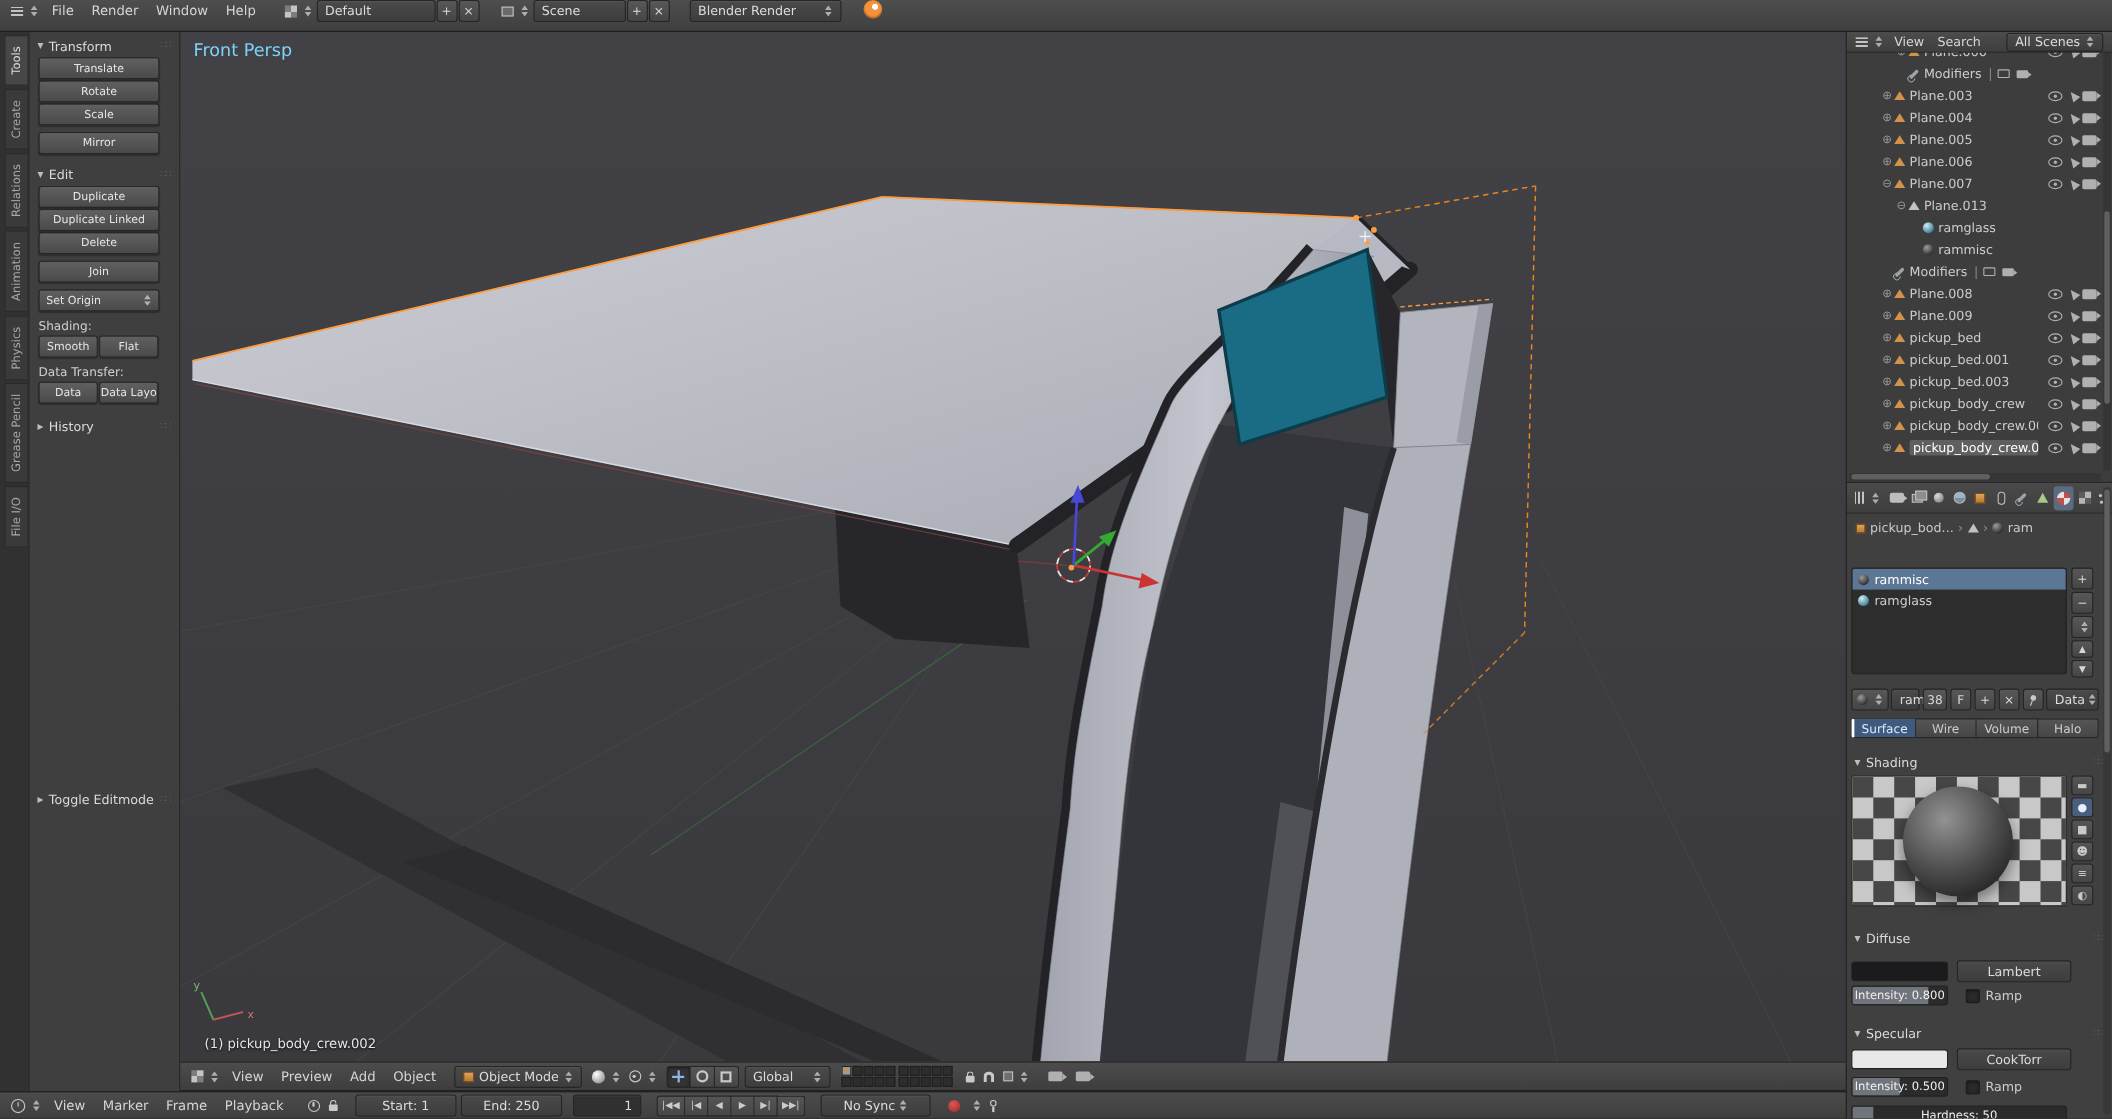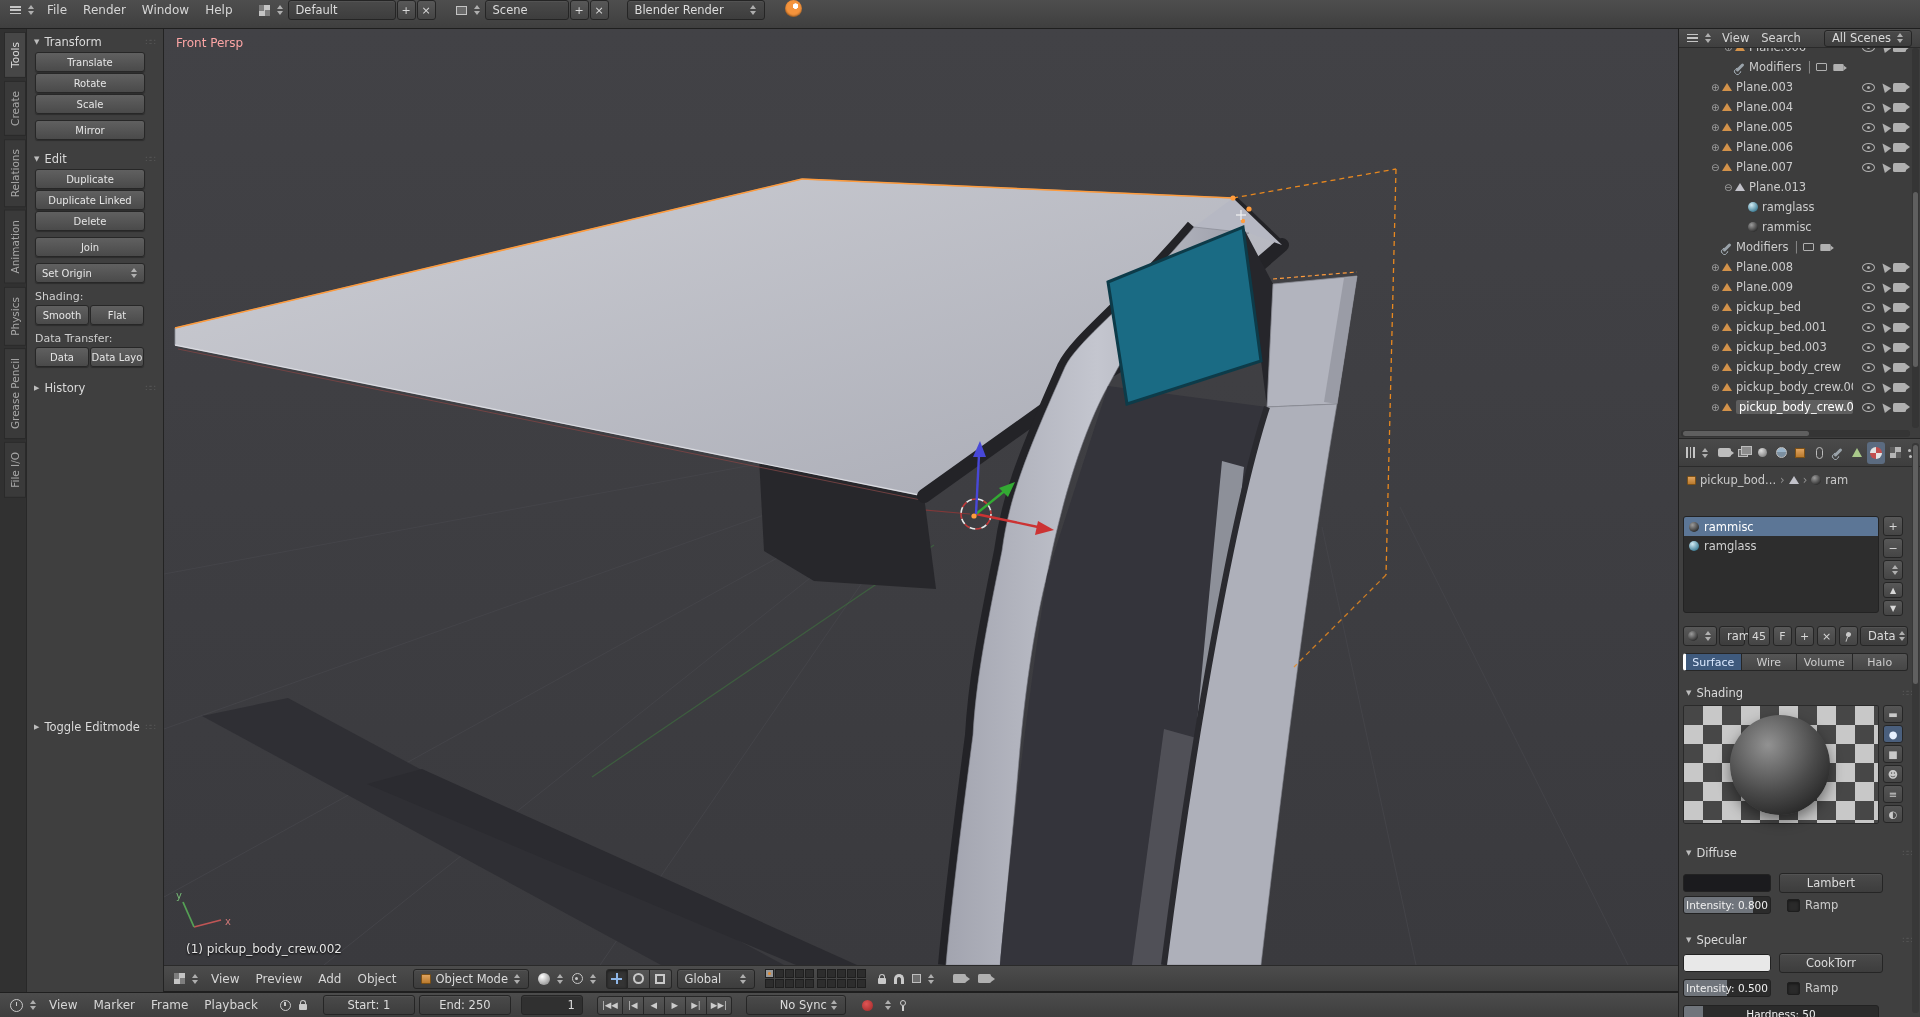--- a/index.html
+++ b/index.html
@@ -33,21 +33,21 @@
   .grip{margin-left:auto;color:#5a5a5a;font-size:9px;letter-spacing:-1px}
   .bstack{display:flex;flex-direction:column;gap:1px;padding-left:8px}
   .brow{display:flex;gap:1px;padding-left:8px}
   .sbtn{height:20px;width:110px;display:flex;align-items:center;justify-content:center;background:linear-gradient(#606060,#4a4a4a);border:1px solid #272727;border-radius:3px;color:#e6e6e6;font-size:10px;box-shadow:0 1px 1px rgba(0,0,0,.3);white-space:nowrap;overflow:hidden}
   .sbtn.half{width:54px}
   .sbtn.ddl{justify-content:space-between;padding:0 6px;margin-left:8px}
   .slabel{padding:7px 0 2px 8px;font-size:11px;color:#cfcfcf}
 
   #viewport{position:absolute;left:164px;top:29px;width:1514px;height:936px;overflow:hidden;background:#3c3c40}
   #vpsvg{position:absolute;left:0;top:0;width:100%;height:100%}
-  .vp-view-label{position:absolute;left:12px;top:7px;font-size:12px;color:#fca5a5}
+  .vp-view-label{position:absolute;left:12px;top:7px;font-size:16px;color:#7dd3fc}
   .vp-obj-label{position:absolute;left:22px;bottom:9px;font-size:12px;color:#e6e6e6;text-shadow:0 1px 2px #000}
 
   #vhdr{position:absolute;left:164px;top:965px;width:1514px;height:27px;display:flex;align-items:center;padding:0 6px;background:linear-gradient(#4c4c4c,#3e3e3e);border-top:1px solid #2a2a2a;border-bottom:1px solid #1f1f1f}
   .tgl-grp{display:inline-flex}
   .tglb{width:22px;height:20px;display:flex;align-items:center;justify-content:center;background:linear-gradient(#565656,#464646);border:1px solid #262626;border-left:none}
   .tglb:first-child{border-left:1px solid #262626;border-radius:3px 0 0 3px}
   .tglb:last-child{border-radius:0 3px 3px 0}
   .tglb.on{background:#343434;box-shadow:inset 0 1px 3px rgba(0,0,0,.5)}
   .lgrid{display:grid;grid-template-columns:repeat(5,9px);grid-auto-rows:9px;gap:1px}
   .lcell{background:#2d2d2d;border:1px solid #1f1f1f}
@@ -465,21 +465,21 @@
     <span class="fld num" id="fld-end" style="width:92px;margin-left:4px">End: 250</span>
     <span class="fld num dark" id="fld-frame" style="width:62px;margin-left:10px;justify-content:flex-end">1</span>
     <span id="transport" class="tgl-grp" style="margin-left:14px">
         <span class="tbtn">|◀◀</span>
         <span class="tbtn">|◀</span>
         <span class="tbtn">◀</span>
         <span class="tbtn">▶</span>
         <span class="tbtn">▶|</span>
         <span class="tbtn">▶▶|</span>
       </span>
-    <span class="fld" style="width:100px;margin-left:14px;justify-content:flex-end">
+    <span class="fld" style="width:100px;margin-left:14px;justify-content:center">
         <span>No Sync</span>
         <span class="dd-arr"></span>
       </span>
     <span class="hbtn" style="margin-left:12px">
         <span class="i-rec"></span>
       </span>
     <span class="hbtn">
         <span class="dd-arr"></span>
       </span>
     <span class="hbtn">
@@ -765,21 +765,21 @@
         <span class="sqbtn sm">▲</span>
         <span class="sqbtn sm">▼</span>
       </div>
 
       <div class="abs dbrow" style="top:187px;left:4px;right:12px">
         <span class="hbtn" style="background:linear-gradient(#585858,#454545);border:1px solid #252525">
             <span class="i-mat dark"></span>
             <span class="dd-arr"></span>
           </span>
         <span class="fld" style="flex:1;min-width:0">ram</span>
-        <span class="sqbtn">45</span>
+        <span class="sqbtn">38</span>
         <span class="sqbtn">F</span>
         <span class="sqbtn">+</span>
         <span class="sqbtn">×</span>
         <span class="sqbtn">
             <span class="i-pin"></span>
           </span>
         <span class="fld" style="width:48px;justify-content:space-between">
             <span>Data</span>
             <span class="dd-arr"></span>
           </span>

